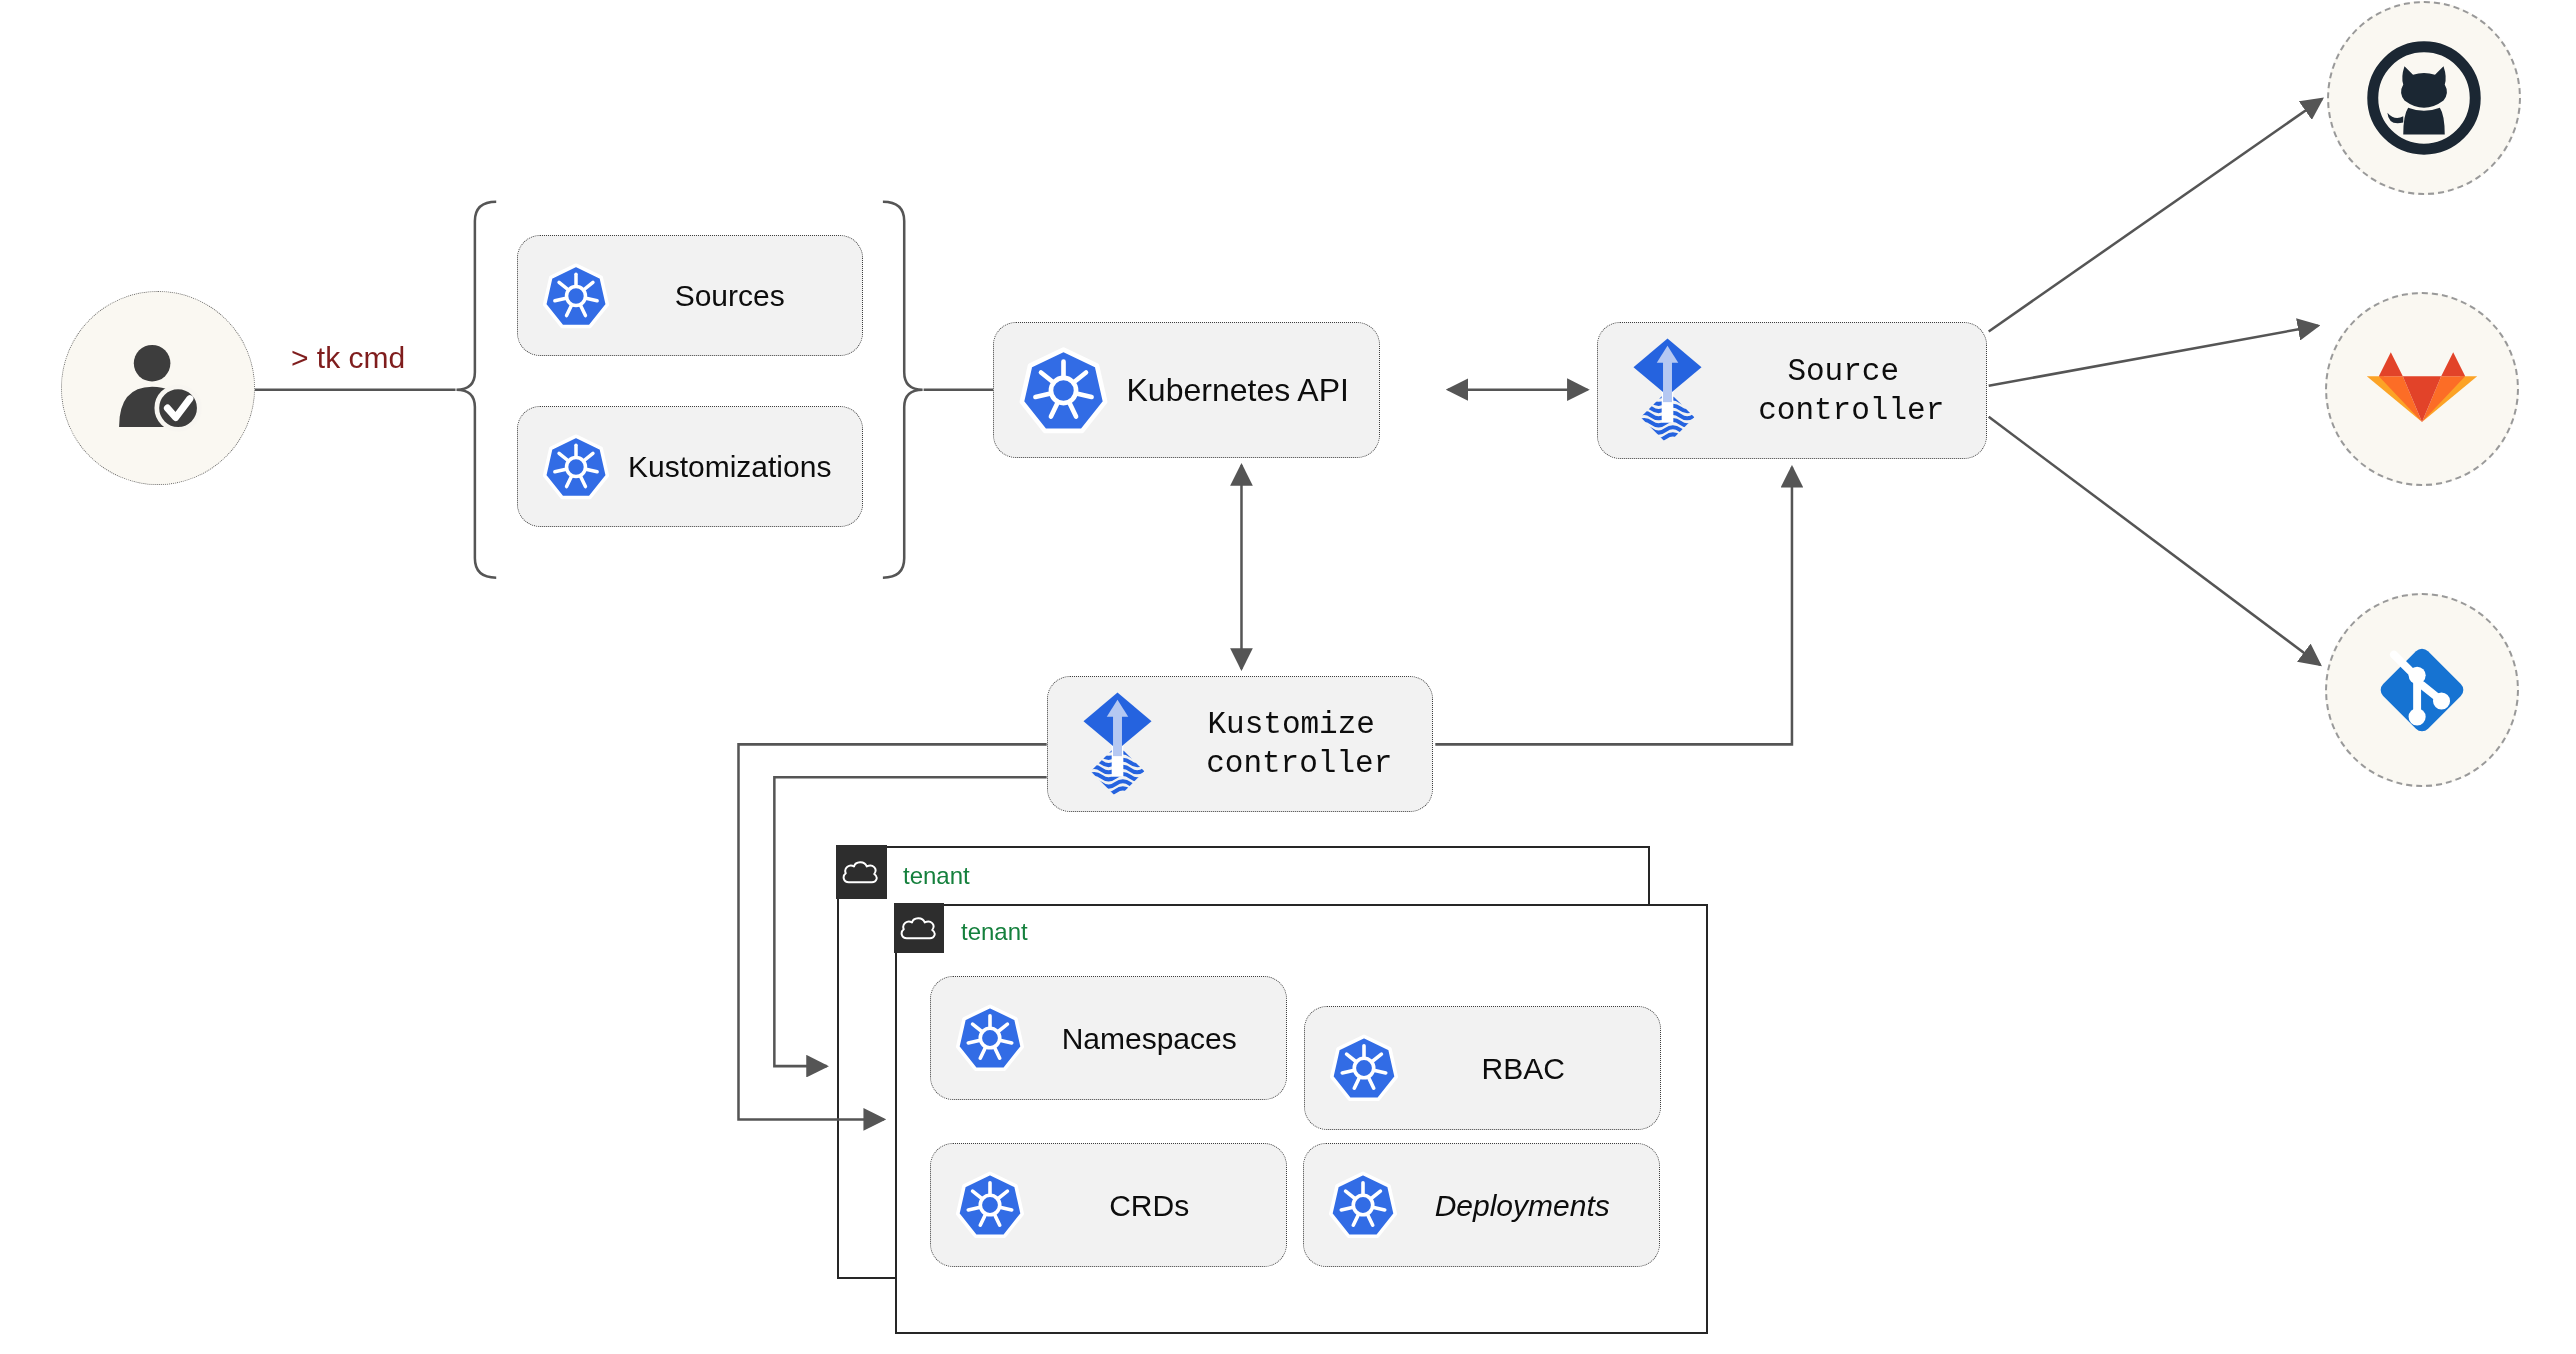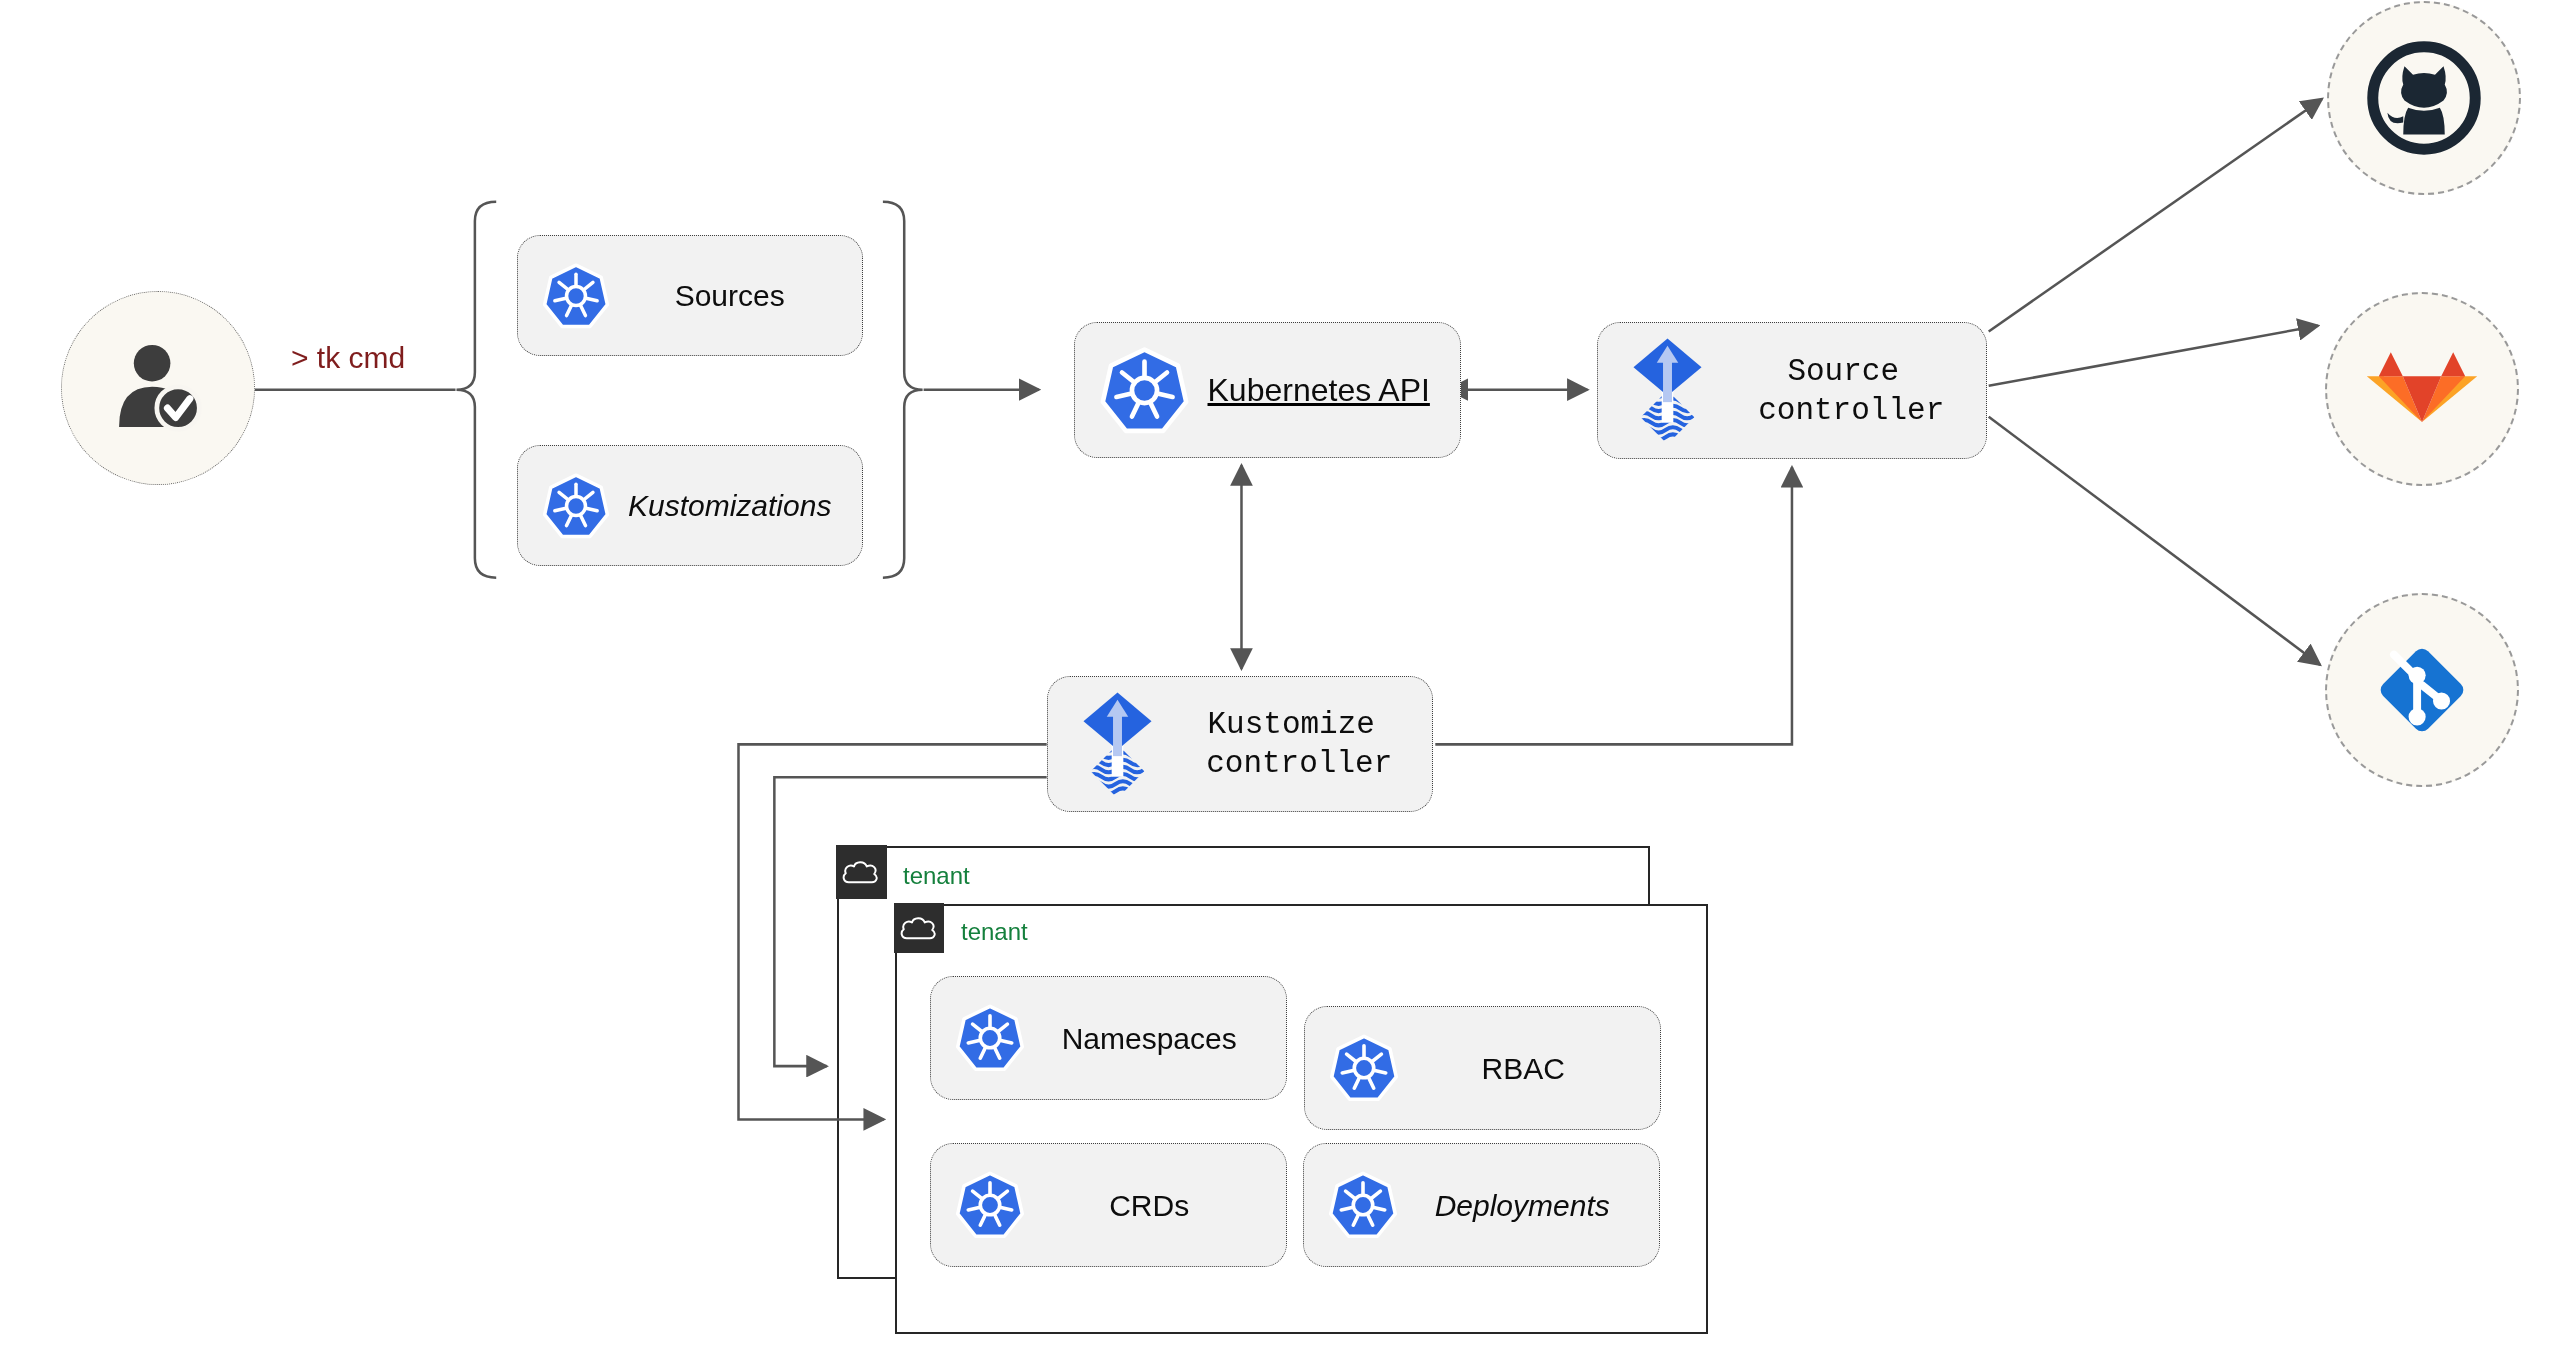--- a/index.html
+++ b/index.html
@@ -187,28 +187,28 @@
   </div>
   <div class="cmd-label" style="left:291px; top:341px;">&gt; tk cmd</div>
 
   <div class="node" style="left:517px; top:235px; width:346px; height:121px;justify-content:space-between;">
     <svg class="nicon" width="70" height="70" viewBox="0 0 100 100">
       <use href="#k8s-sym"></use>
     </svg>
     <div class="nlabel">Sources</div>
   </div>
 
-  <div class="node" style="left:517px; top:445px; width:346px; height:121px;font-style:italic;">
+  <div class="node" style="left:517px; top:406px; width:346px; height:121px;">
     <svg class="nicon" width="70" height="70" viewBox="0 0 100 100">
       <use href="#k8s-sym"></use>
     </svg>
     <div class="nlabel">Kustomizations</div>
   </div>
 
-  <div class="node" style="left:1074px; top:322px; width:387px; height:136px;text-decoration:underline;">
+  <div class="node" style="left:993px; top:322px; width:387px; height:136px;">
     <svg class="nicon" width="93" height="93" viewBox="0 0 100 100">
       <use href="#k8s-sym"></use>
     </svg>
     <div class="nlabel" style="font-size:32px;">Kubernetes API</div>
   </div>
 
   <div class="node" style="left:1597px; top:322px; width:390px; height:137px;">
     <svg class="nicon" width="93" height="111" viewBox="0 0 100 124">
       <use href="#flux-sym"></use>
     </svg>

